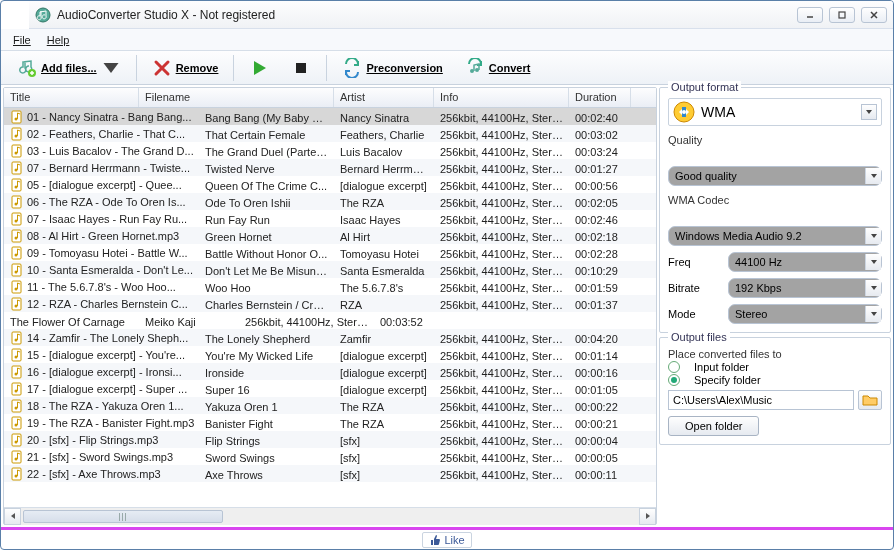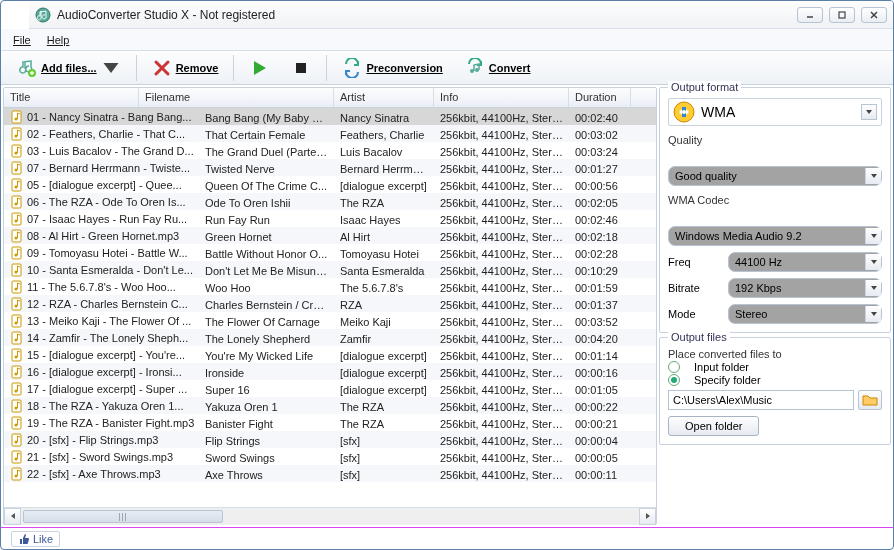--- a/index.html
+++ b/index.html
@@ -67,21 +67,21 @@
 
 .radio-row { display: flex; align-items: flex-start; gap: 14px; margin: 1px 0; cursor: pointer; }
 .radio { width: 12px; height: 12px; border: 1px solid #6a7; border-radius: 50%; position: relative; }
 .radio.checked::after { content:""; position:absolute; left:2px; top:2px; width:6px; height:6px; background:#2a7; border-radius:50%; }
 .path-row { display: flex; align-items: center; gap: 4px; margin-top: 4px; }
 .path-row input { flex: 1; border: 1px solid #b8c4d4; height: 20px; padding: 0 4px; font-size: 11px; }
 .folder-btn { width: 24px; height: 20px; border: 1px solid #b8c4d4; border-radius: 2px; background: linear-gradient(#fefefe,#e6eaf0); display:flex;align-items:center;justify-content:center; cursor:pointer;}
 .button { display: inline-block; padding: 3px 16px; border: 1px solid #a8b4c4; border-radius: 3px; background: linear-gradient(#fefefe,#e6eaf0); cursor: pointer; margin-top: 6px; }
 
 
-.status { height: 22px; border-top: 1px solid #d946ef; display: flex; align-items: center; justify-content: flex-start; padding: 0 10px; gap: 4px; }
+.status { height: 22px; border-top: 3px solid #d946ef; display: flex; align-items: center; justify-content: center; padding: 0 10px; gap: 4px; }
 .like-btn { display: flex; align-items: center; gap: 3px; border: 1px solid #cad4e0; border-radius: 2px; padding: 1px 6px; background: #fff; cursor: pointer; font-size: 10px; color: #3b5998; }
 </style>
 </head>
 <body>
 
 <div class="titlebar">
   <svg class="app-icon" viewBox="0 0 16 16">
       <circle cx="8" cy="8" r="7" fill="#5a9" stroke="#376"></circle>
       <path d="M6 4 L6 10 A2 2 0 1 1 5 9 L5 5 L11 4 L11 9 A2 2 0 1 1 10 8" fill="none" stroke="#fff" stroke-width="1"></path>
     </svg>
@@ -334,28 +334,20 @@
               <path d="M7.5 9 L7.5 3 L10 4" fill="none" stroke="#c90" stroke-width="1"></path>
             </svg>
             <span>12 - RZA - Charles Bernstein  C...</span>
           </div>
           <div class="td col-title">Charles Bernstein / Cra...</div>
           <div class="td col-artist">RZA</div>
           <div class="td col-info">256kbit, 44100Hz, Stereo</div>
           <div class="td col-dur">00:01:37</div>
         </div>
         <div class="trow">
-          <div class="td col-file">
-            <svg class="mp3-icon" viewBox="0 0 14 14">
-              <rect x="2" y="1" width="9" height="12" rx="1" fill="#fff" stroke="#c90"></rect>
-              <circle cx="6" cy="9" r="1.5" fill="#c90"></circle>
-              <path d="M7.5 9 L7.5 3 L10 4" fill="none" stroke="#c90" stroke-width="1"></path>
-            </svg>
-            <span>13 - Meiko Kaji - The Flower Of ...</span>
-          </div>
           <div class="td col-title">The Flower Of Carnage</div>
           <div class="td col-artist">Meiko Kaji</div>
           <div class="td col-info">256kbit, 44100Hz, Stereo</div>
           <div class="td col-dur">00:03:52</div>
         </div>
         <div class="trow">
           <div class="td col-file">
             <svg class="mp3-icon" viewBox="0 0 14 14">
               <rect x="2" y="1" width="9" height="12" rx="1" fill="#fff" stroke="#c90"></rect>
               <circle cx="6" cy="9" r="1.5" fill="#c90"></circle>

